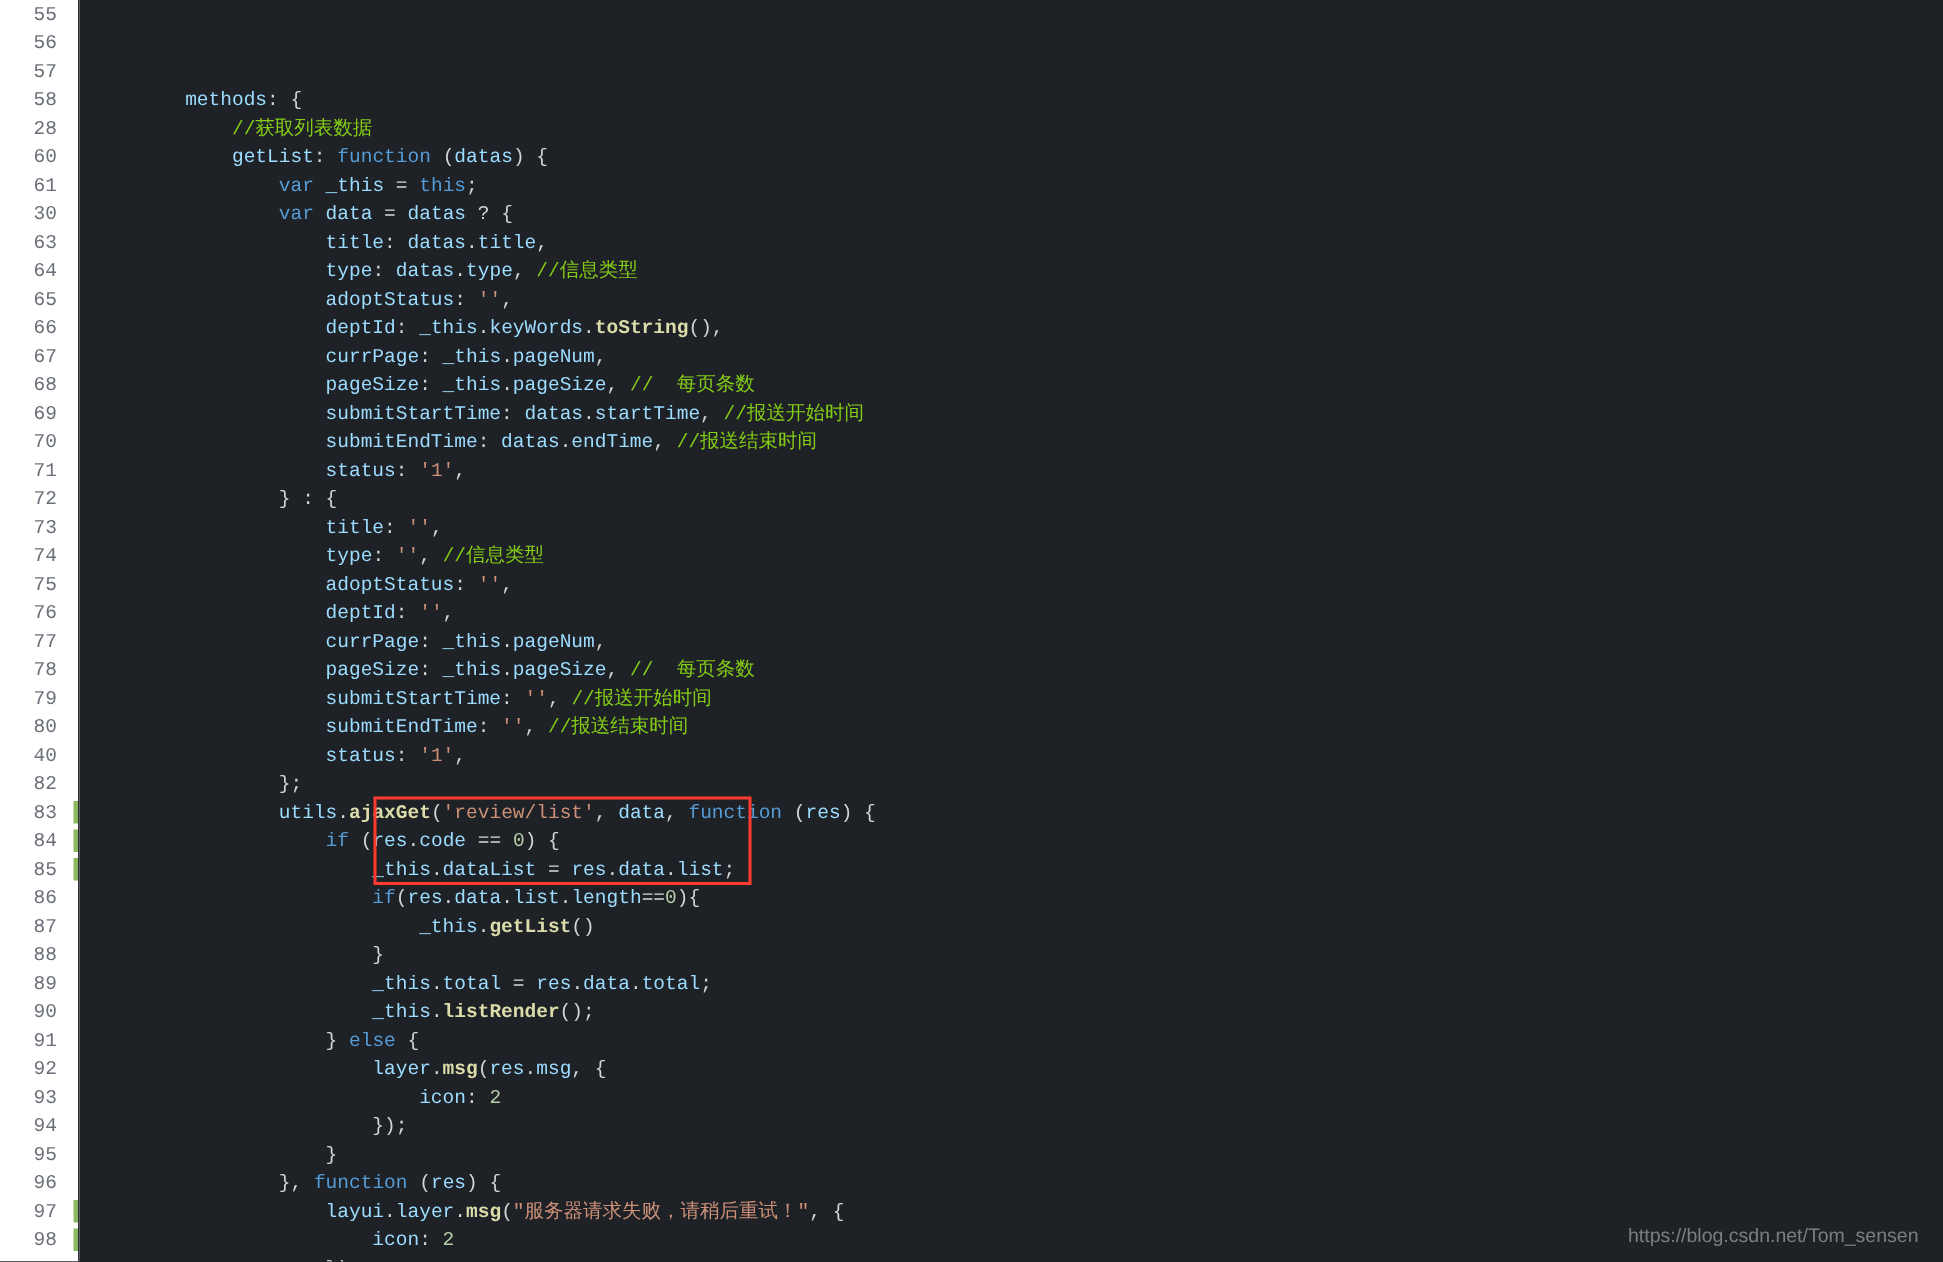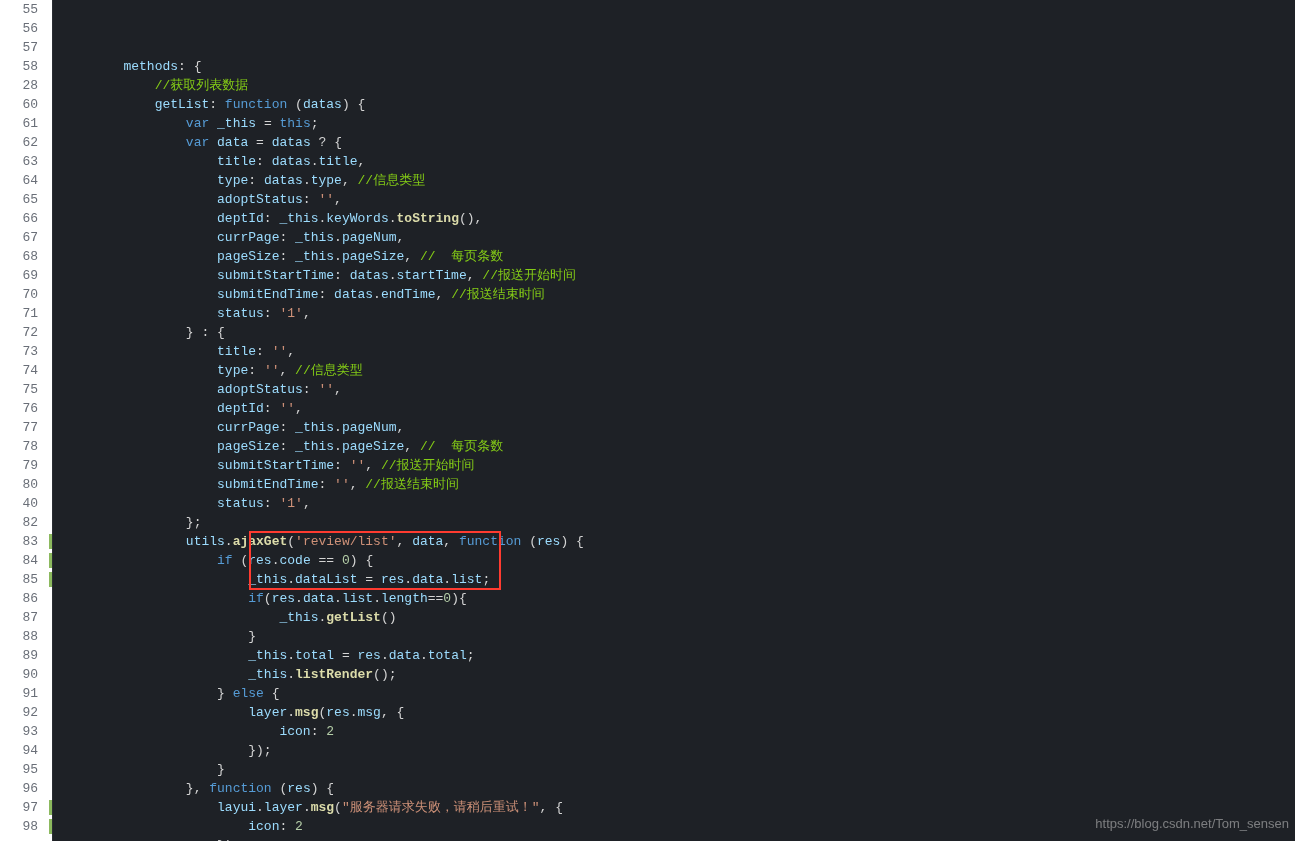--- a/index.html
+++ b/index.html
@@ -18,37 +18,37 @@
   .id{color:#9cdcfe;}
   .fn{color:#dcdcaa;font-weight:bold;}
   .str{color:#ce9178;}
   .num{color:#b5cea8;}
   .cm{color:#84cc16;}
   .p{color:#d4d4d4;}
   .op{color:#d4d4d4;}
   .th{color:#569cd6;}
   .redbox{position:absolute;border:2px solid #ff3b30;
     left:196px;top:531px;width:248px;height:55px;pointer-events:none;}
-  .watermark{position:absolute;right:6px;bottom:8px;color:#c8c8c8;
+  .watermark{position:absolute;right:16px;bottom:8px;color:#c8c8c8;
     opacity:.55;font-family:Arial,Helvetica,sans-serif;font-size:13px;
     pointer-events:none;}
 </style>
 </head>
 <body>
 
 <div class="editor">
   <div class="gutter" id="gutter">
       <div>55</div>
       <div>56</div>
       <div>57</div>
       <div>58</div>
       <div>28</div>
       <div>60</div>
       <div>61</div>
-      <div>62</div>
+      <div>30</div>
       <div>63</div>
       <div>64</div>
       <div>65</div>
       <div>66</div>
       <div>67</div>
       <div>68</div>
       <div>69</div>
       <div>70</div>
       <div>71</div>
       <div>72</div>

